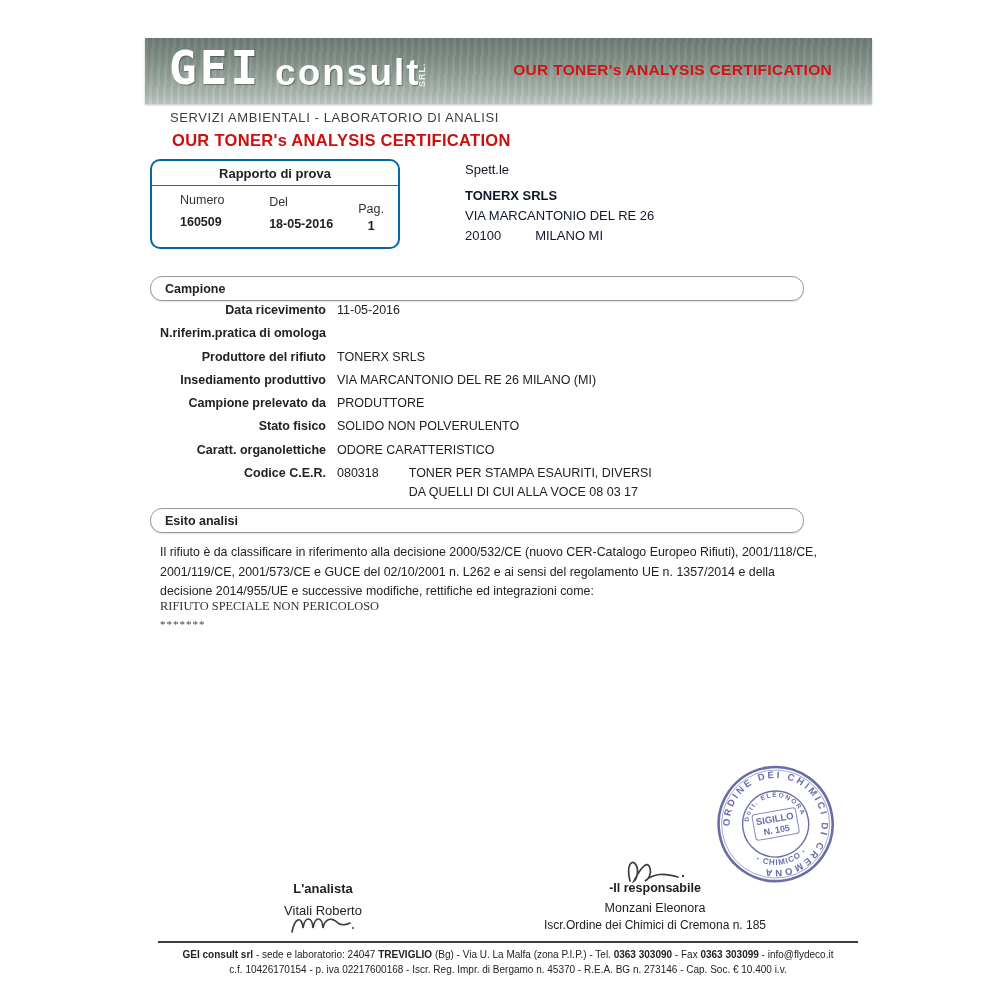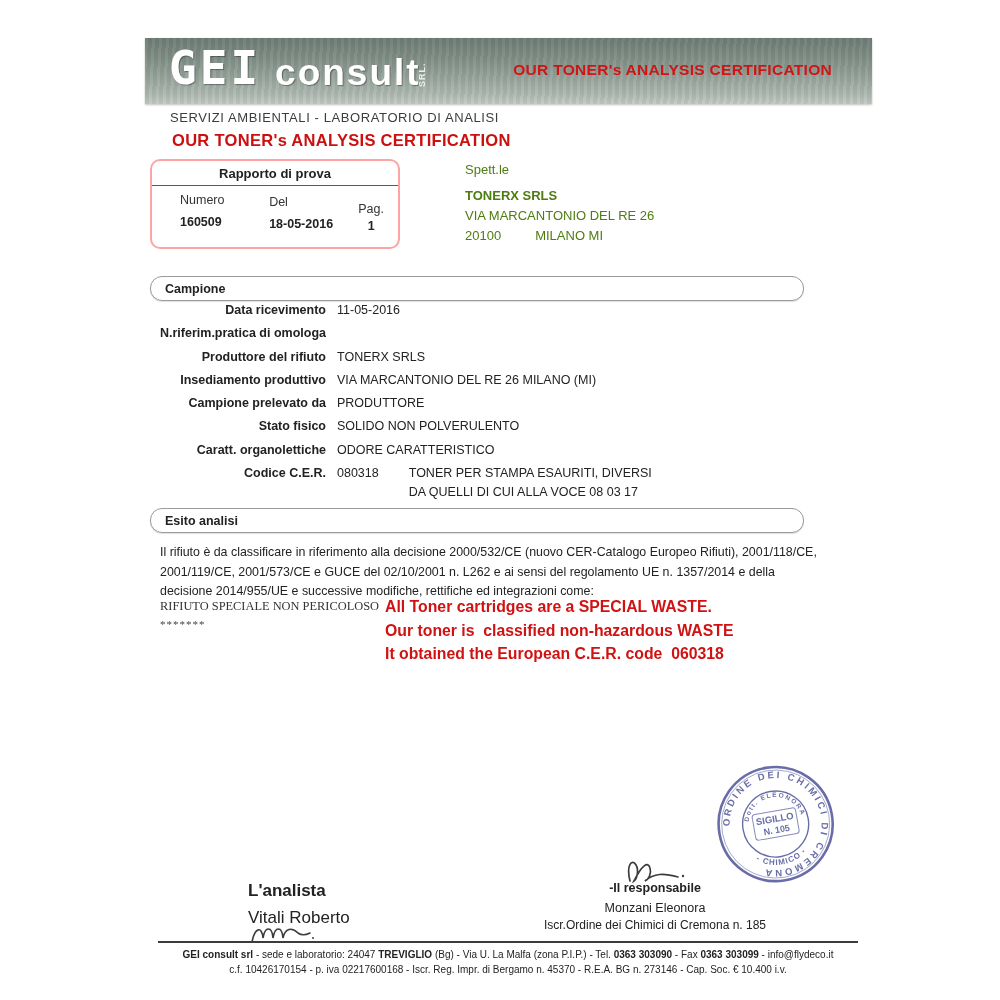--- a/index.html
+++ b/index.html
@@ -30,37 +30,37 @@
   }
   .band-red{
     position:absolute;right:40px;top:23px;color:#d01414;font-size:15.5px;font-weight:bold;letter-spacing:0.3px;
   }
   .tagline{position:absolute;left:170px;top:110px;font-size:13px;color:#3c3c3c;letter-spacing:0.6px;}
   .red-heading{position:absolute;left:172px;top:131px;font-size:16.5px;font-weight:bold;color:#cc0f0f;letter-spacing:0.3px;}
 
   
   .report-box{
     position:absolute;left:150px;top:159px;width:246px;height:86px;
-    border:2px solid #fca5a5;border-radius:10px;background:#fff;
+    border:2px solid #0369a1;border-radius:10px;background:#fff;
   }
   .report-title{
     text-align:center;font-weight:bold;font-size:13px;padding:5px 0 4px;
     border-bottom:1.5px solid #5a5a5a;color:#222;
   }
   .report-cols{display:flex;padding:7px 14px 0 28px;}
   .report-col{display:flex;flex-direction:column;font-size:12.5px;}
   .report-col .lbl{color:#333;}
   .report-col .val{font-weight:bold;margin-top:8px;color:#222;}
   .col-numero{width:92px;}
   .col-del{width:92px;justify-content:center;}
   .col-pag{margin-top:9px;text-align:center;}
   .col-pag .val{margin-top:3px;font-weight:bold;}
 
   
-  .recipient{position:absolute;left:465px;top:160px;font-size:13px;line-height:20px;color:#4d7c0f;}
+  .recipient{position:absolute;left:465px;top:160px;font-size:13px;line-height:20px;color:#0f172a;}
   .recipient .salutation{margin-bottom:6px;}
   .recipient .name{font-weight:bold;}
   .zipline{display:flex;}
   .zipline .city{margin-left:34px;}
 
   
   .section-bar{
     position:absolute;left:150px;width:652px;height:23px;
     border:1.2px solid #9a9a9a;border-radius:12px;background:#fff;
     display:flex;align-items:center;box-shadow:0 1px 1px rgba(0,0,0,0.12);
@@ -82,21 +82,21 @@
   }
   .result-block{position:absolute;left:160px;top:599px;font-size:12.4px;color:#333;font-family:Liberation Serif, serif;}
   .result-note{font-size:11px;letter-spacing:1px;margin-top:4px;color:#444;}
   .red-block{position:absolute;left:385px;top:595px;color:#d01212;font-size:15.8px;font-weight:bold;line-height:1.5;}
   .red-block div{white-space:pre;}
 
   
   .stamp{position:absolute;left:686px;top:756px;width:180px;height:140px;transform:rotate(-10deg);opacity:0.88;}
 
   
-  .sig-analyst{position:absolute;left:248px;top:881px;width:150px;text-align:left;font-size:17px;color:#222;}
+  .sig-analyst{position:absolute;left:248px;top:881px;width:150px;text-align:center;font-size:13px;color:#222;}
   .sig-analyst .sig-title{font-weight:bold;}
   .sig-analyst .sig-name{margin-top:7px;}
   .sig-analyst svg{margin-top:-6px;}
   .sig-resp{position:absolute;left:530px;top:855px;width:250px;text-align:center;font-size:12.5px;color:#222;}
   .sig-resp .sig-title{font-weight:bold;margin-top:-7px;}
   .sig-resp .sig-name{margin-top:6px;}
   .sig-resp .sig-note{margin-top:3px;font-size:12px;}
 
   
   .footer-rule{position:absolute;left:158px;top:941px;width:700px;border-top:2.5px solid #3b3b3b;}
@@ -204,25 +204,20 @@
     </div>
   </div>
 
   <div class="section-bar bar-esito">
     <span class="section-label">Esito analisi</span>
   </div>
   <div class="paragraph">Il rifiuto è da classificare in riferimento alla decisione 2000/532/CE (nuovo CER-Catalogo Europeo Rifiuti), 2001/118/CE, 2001/119/CE, 2001/573/CE e GUCE del 02/10/2001 n.  L262 e ai sensi del regolamento UE n. 1357/2014 e della decisione 2014/955/UE  e successive modifiche, rettifiche ed integrazioni come:</div>
   <div class="result-block">
     <div>RIFIUTO SPECIALE NON PERICOLOSO</div>
     <div class="result-note">*******</div>
-  </div>
-  <div class="red-block">
-    <div>All Toner cartridges are a SPECIAL WASTE.</div>
-    <div>Our toner is  classified non-hazardous WASTE</div>
-    <div>It obtained the European C.E.R. code  060318</div>
   </div>
 
   <div class="stamp">
     <svg width="180" height="140" viewBox="0 0 180 140">
       <g stroke="#545a9c" fill="none">
         <circle cx="90" cy="68" r="57" stroke-width="2.6"></circle>
         <circle cx="90" cy="68" r="54" stroke-width="0.8" opacity="0.7"></circle>
         <circle cx="90" cy="68" r="33" stroke-width="1.4"></circle>
       </g>
       <defs>

